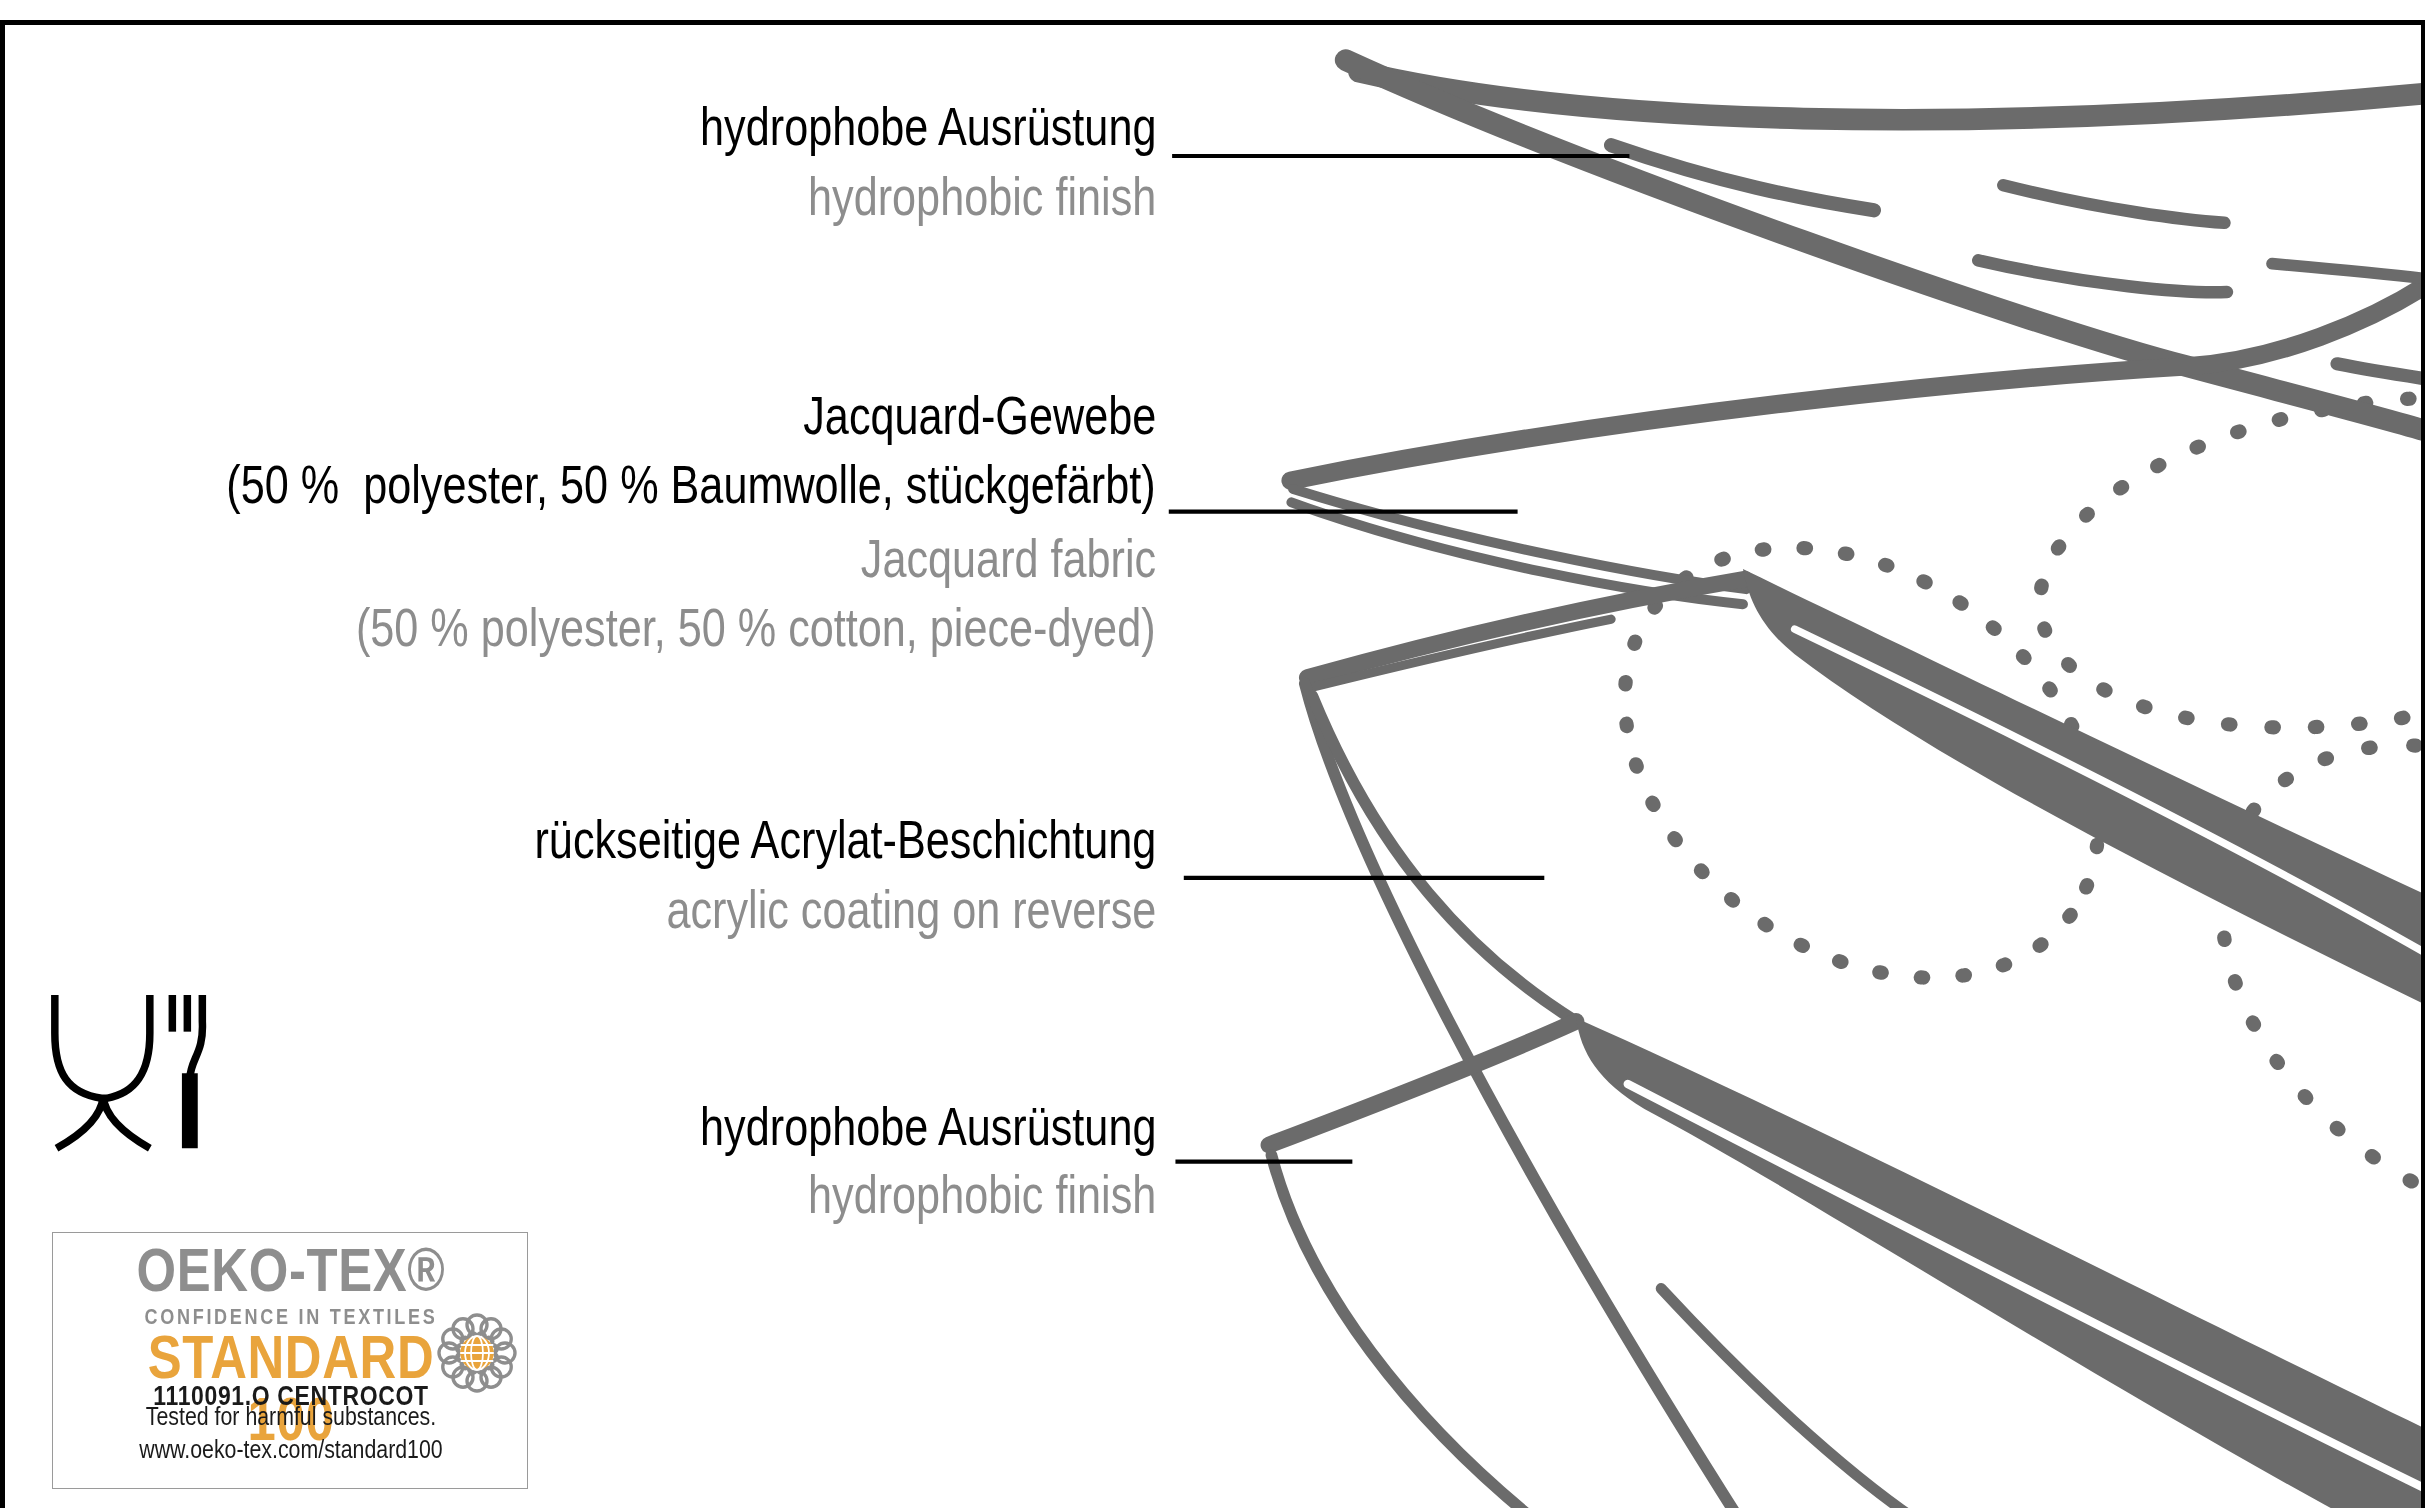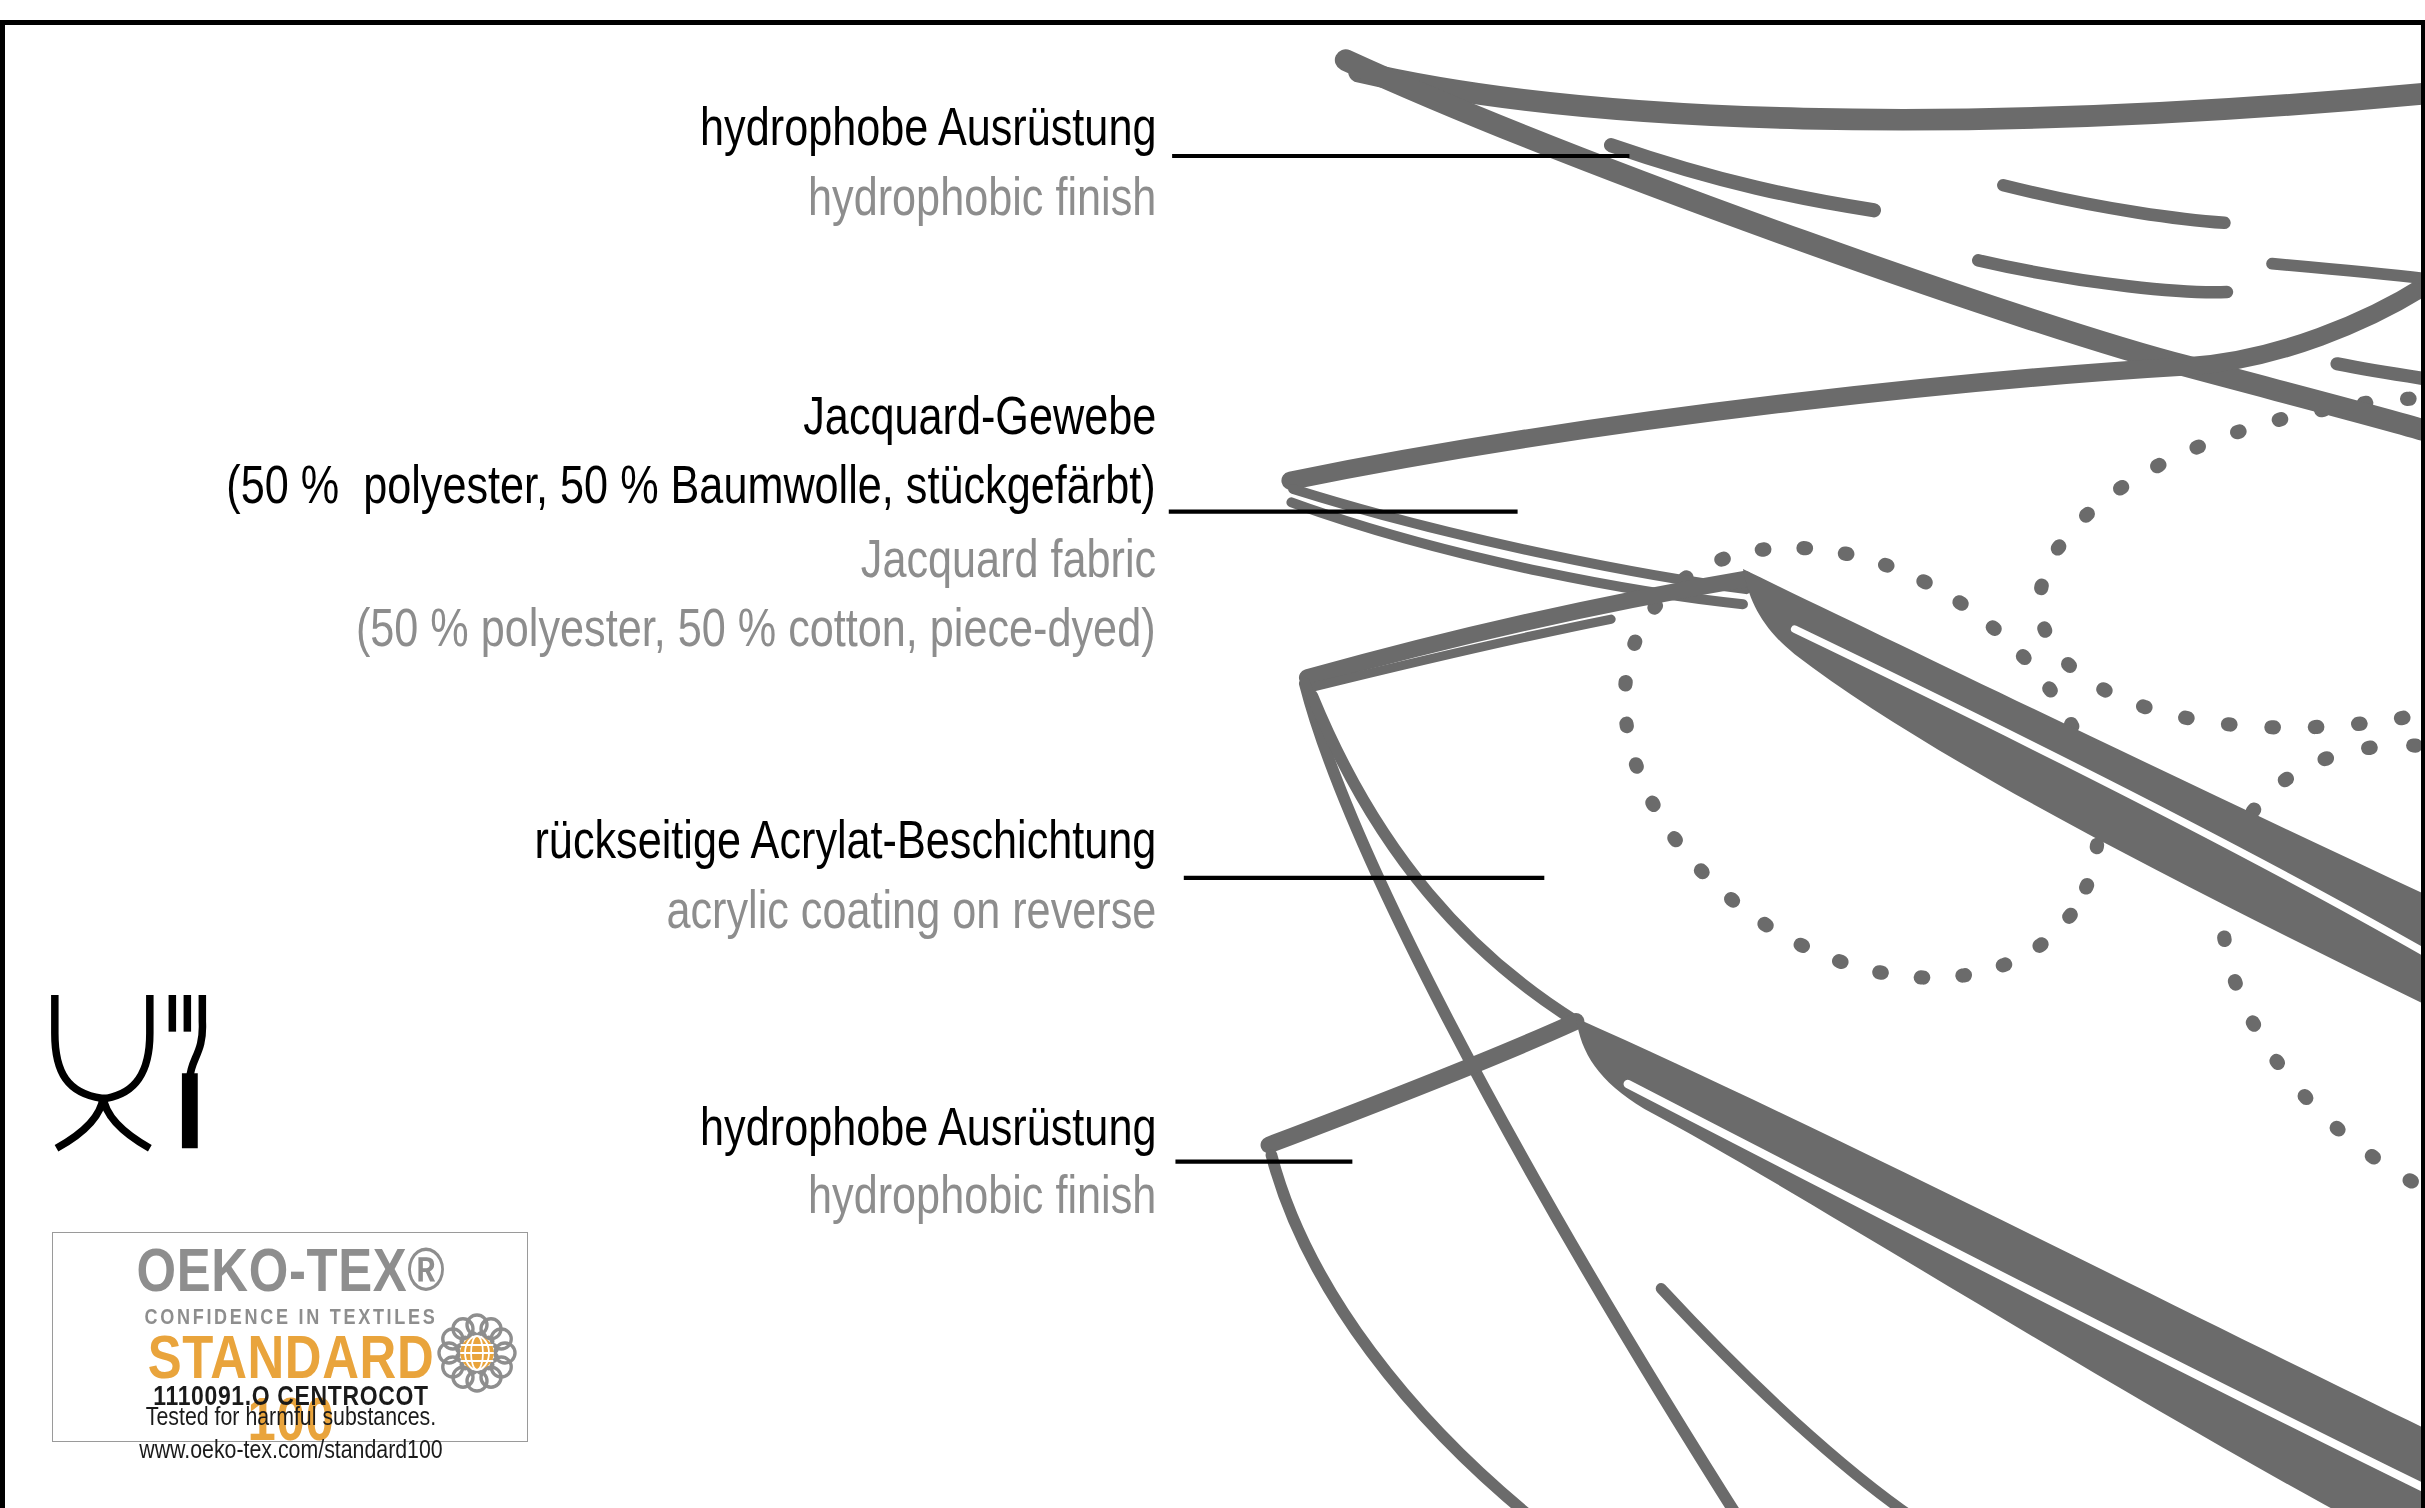--- a/index.html
+++ b/index.html
@@ -8,21 +8,21 @@
   .frame{position:absolute;inset:0;border:5px solid #000;box-sizing:border-box;pointer-events:none;z-index:40;}
   .illu{position:absolute;left:0;top:0;z-index:1;}
 
   .lbl{position:absolute;right:1270px;text-align:right;transform:scaleX(0.8);
        transform-origin:100% 50%;font-size:54px;line-height:54px;white-space:pre;z-index:10;}
   .lbl.de{color:#000000;}
   .lbl.en{color:#8d8d8d;}
 
   .foodsafe{position:absolute;left:48px;top:960px;z-index:10;}
 
-  .badge{position:absolute;left:52px;top:1212px;width:476px;height:210px;
+  .badge{position:absolute;left:52px;top:1212px;width:476px;height:257px;
          border:1.7px solid #9a9a9a;box-sizing:border-box;background:#fff;z-index:10;}
   .badge-row{position:absolute;left:16.7px;width:442px;text-align:center;
              transform:scaleX(0.82);transform-origin:50% 50%;line-height:1;}
   .b-brand{top:5.8px;font-size:62px;font-weight:bold;color:#8e8e8e;letter-spacing:0.8px;}
   .b-tagline{top:73px;font-size:22px;font-weight:bold;color:#8e8e8e;letter-spacing:3.3px;}
   .b-standard{top:93px;font-size:62px;font-weight:bold;color:#E9A43C;letter-spacing:0.8px;}
   .b-cert{top:149px;font-size:28px;font-weight:bold;color:#1a1a1a;letter-spacing:0.8px;}
   .b-tested{top:170px;font-size:26px;color:#1a1a1a;}
   .b-url{top:203px;font-size:26px;color:#1a1a1a;}
   .b-logo{position:absolute;left:384px;top:80px;}

